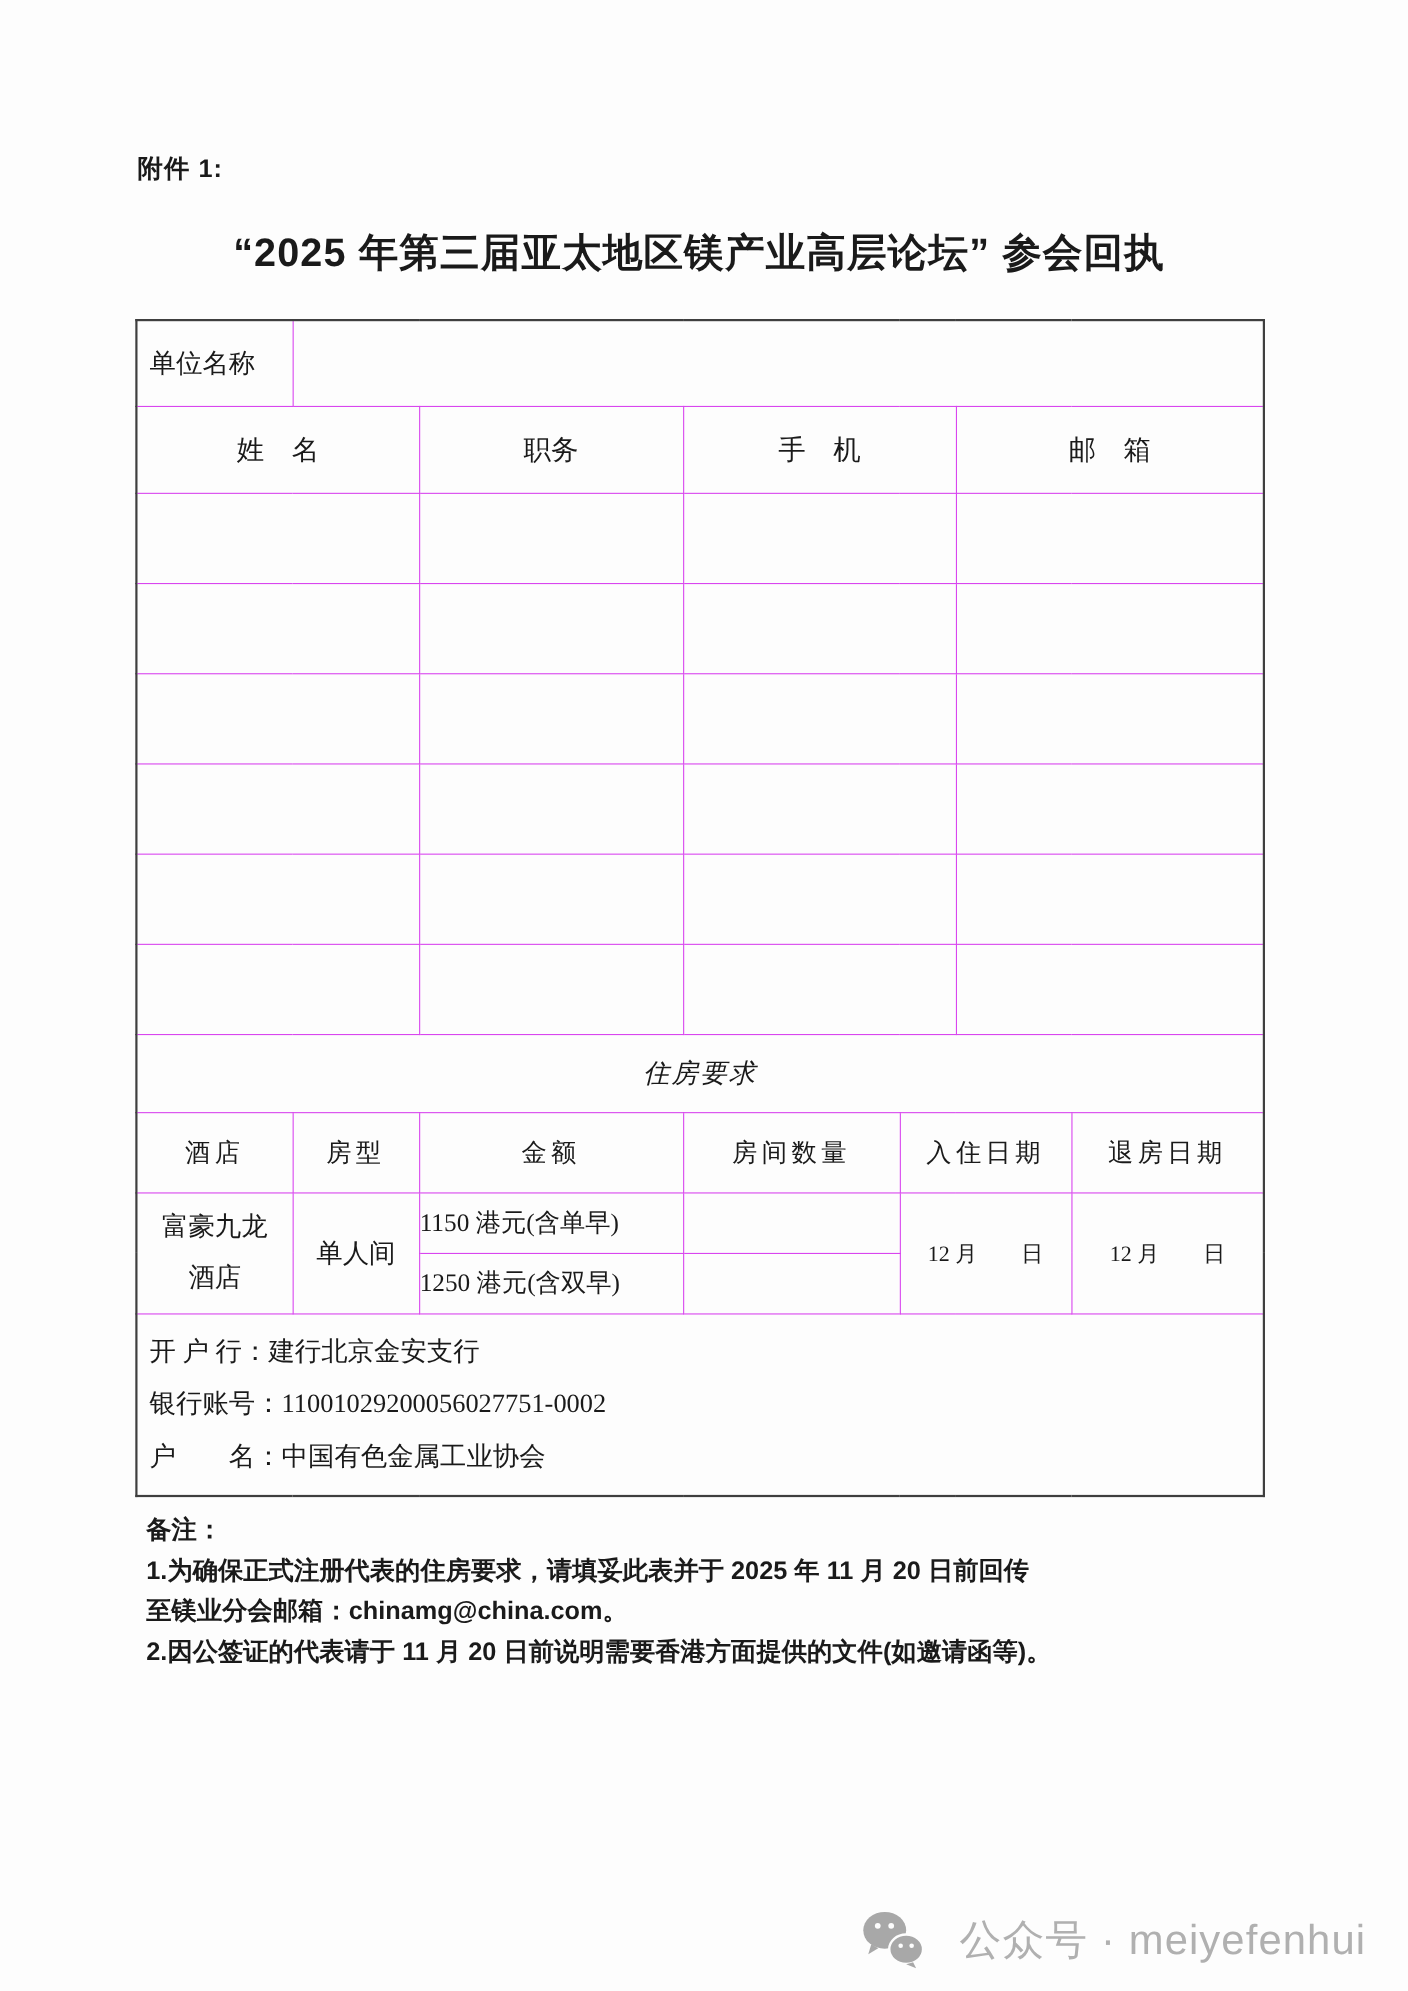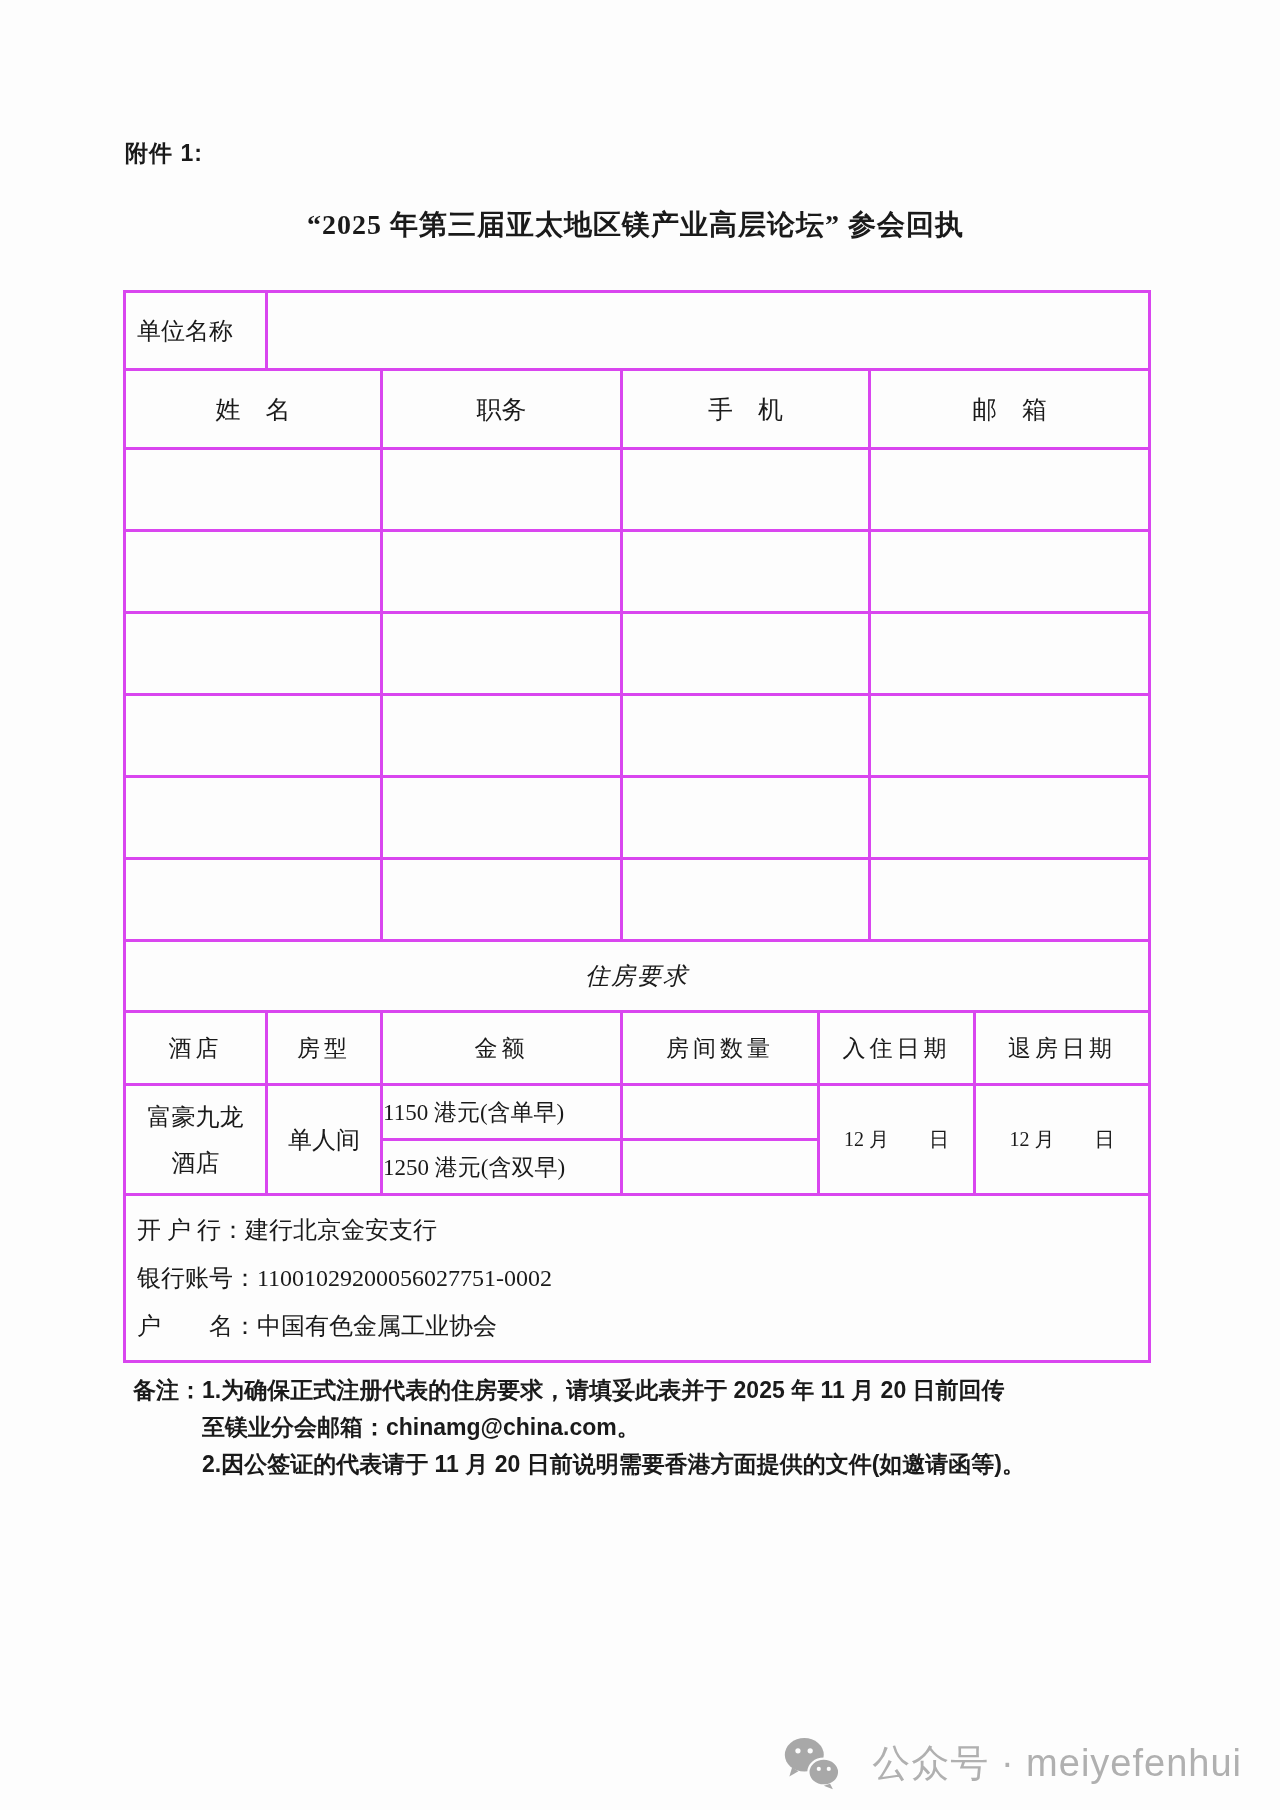--- a/index.html
+++ b/index.html
@@ -21,37 +21,37 @@
     font-weight: 700;
     font-size: 23px;
     letter-spacing: 1px;
   }
   .doc-title {
     position: absolute;
     left: 123px;
     top: 206px;
     width: 1025px;
     text-align: center;
-    font-family: Liberation Serif, serif;
+    font-family: Liberation Sans, sans-serif;
     font-weight: 700;
-    font-size: 28px;
+    font-size: 36px;
     letter-spacing: 1px;
     white-space: nowrap;
   }
   table.form-table {
     position: absolute;
     left: 123px;
     top: 290px;
     width: 1025px;
     border-collapse: collapse;
     table-layout: fixed;
     border: 2px solid #3f3f3f;
   }
   .form-table td {
-    border: 3px solid #d946ef;
+    border: 1px solid #d946ef;
     vertical-align: middle;
     font-size: 24px;
     color: #1a1a1a;
   }
   tr.r-unit    { height: 78px; }
   tr.r-ahead   { height: 79px; }
   tr.r-empty   { height: 82px; }
   tr.r-housing { height: 71px; font-style: italic; }
   tr.r-hhead   { height: 73px; }
   tr.r-price   { height: 55px; }
@@ -74,20 +74,21 @@
   .notes {
     position: absolute;
     left: 133px;
     top: 1372px;
     width: 1080px;
     font-family: "Liberation Sans", "DejaVu Sans", sans-serif;
     font-weight: 700;
     font-size: 23px;
     line-height: 37px;
     display: flex;
+    flex-direction: column;
   }
   .notes-label { flex: 0 0 auto; white-space: nowrap; }
   .notes-body  { flex: 1 1 auto; }
   .note-line   { white-space: nowrap; }
   .watermark {
     position: absolute;
     top: 1736px;
     right: 38px;
     display: flex;
     align-items: center;

